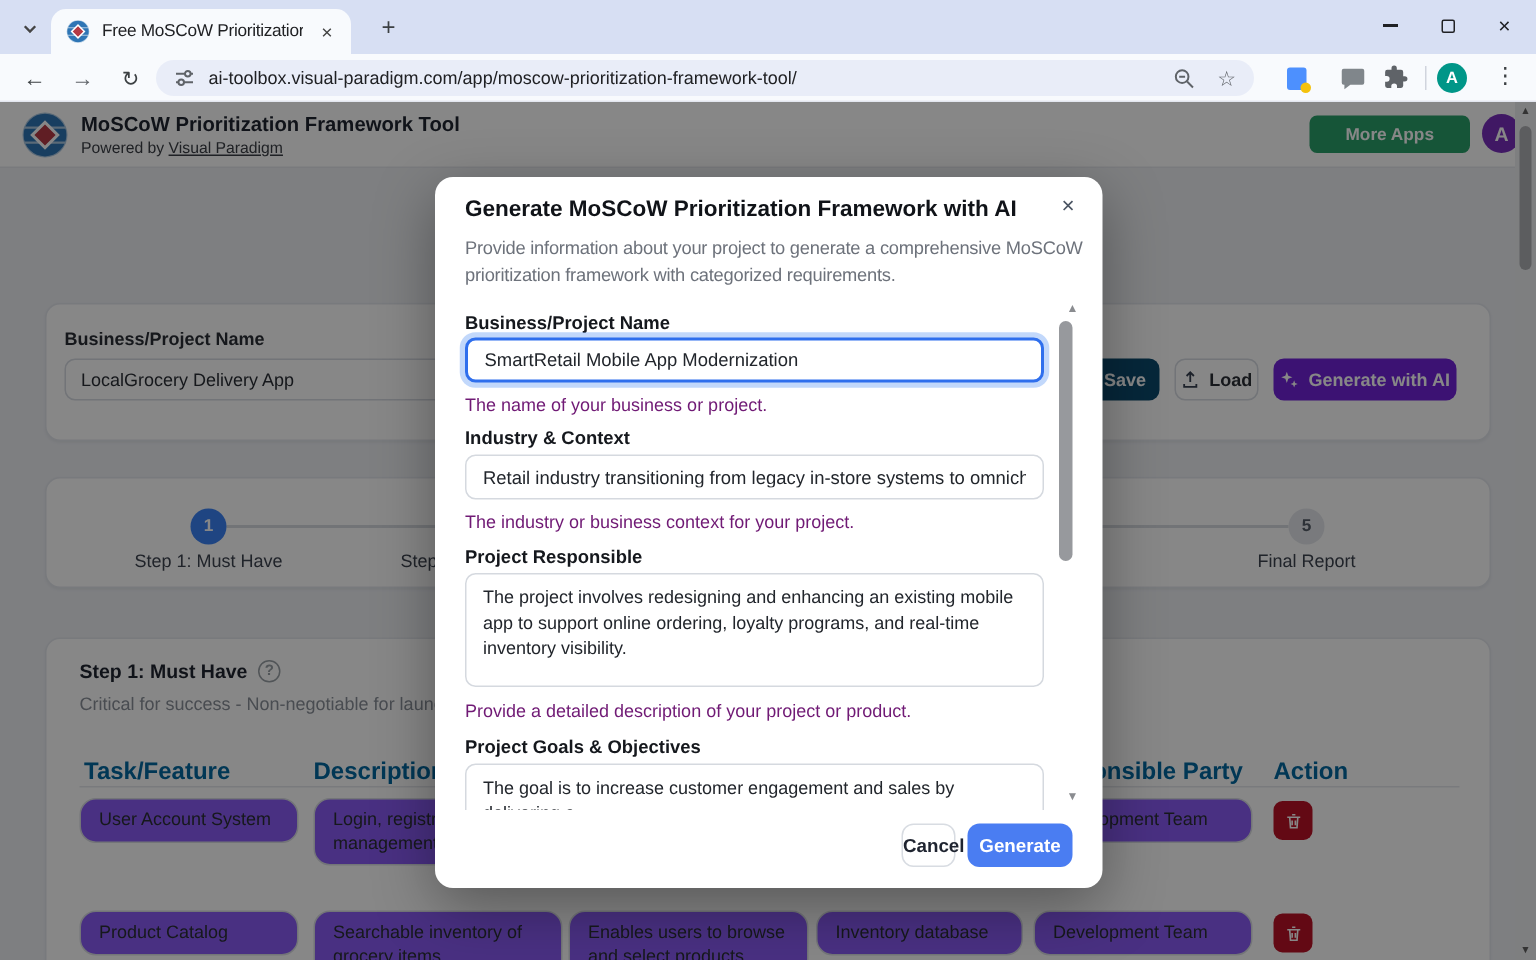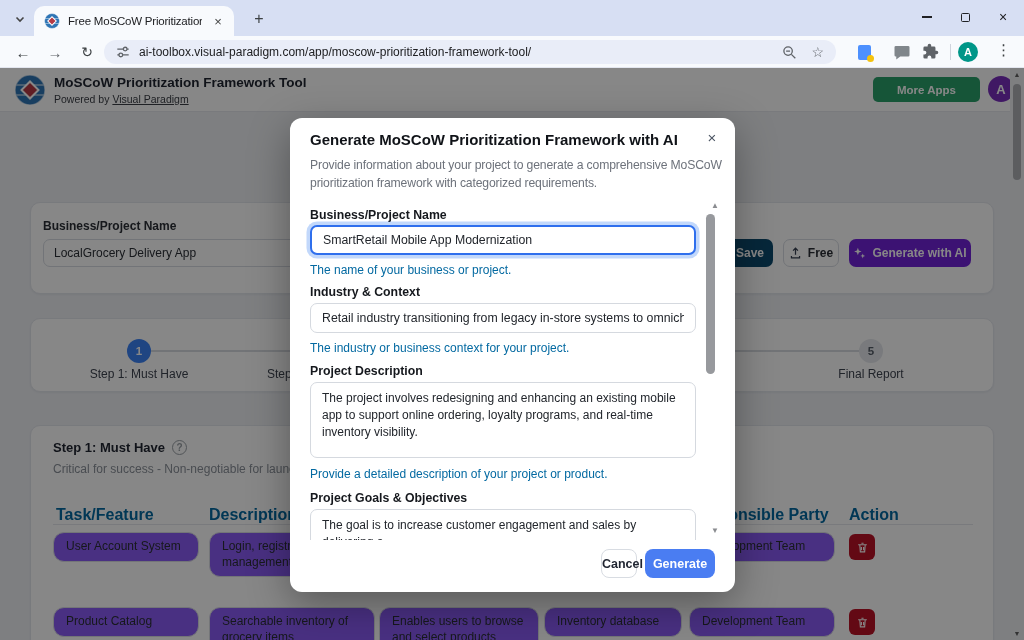--- a/index.html
+++ b/index.html
@@ -78,21 +78,21 @@
 
   .overlay { position:absolute; inset:0; background:rgba(0,0,0,0.47); z-index:40; }
 
   
   .modal { position:absolute; left:290px; top:50px; width:445px; height:474px; background:#fff; border-radius:12px; box-shadow:0 12px 40px rgba(0,0,0,.35); z-index:50; }
   .m-close { position:absolute; right:13px; top:9px; width:20px; height:20px; display:flex; align-items:center; justify-content:center; font-size:15px; color:#4b5563; background:none; border:none; }
   .m-title { position:absolute; left:20px; top:13px; font-size:15px; font-weight:bold; color:#101318; white-space:nowrap; }
   .m-sub { position:absolute; left:20px; top:38px; width:414px; font-size:12.2px; letter-spacing:-0.15px; color:#6d727b; line-height:1.5; }
   .m-body { position:absolute; left:0; top:82px; width:445px; height:340px; overflow:hidden; }
   .m-label { position:absolute; left:20px; font-size:12.3px; font-weight:600; color:#15181d; }
-  .m-help { position:absolute; left:20px; font-size:12px; color:#0369a1; }
+  .m-help { position:absolute; left:20px; font-size:12px; color:#701a75; }
   .m-input { position:absolute; left:20px; width:386px; height:30px; border:1px solid #d5d9df; border-radius:7px; padding:0 11px; font-size:12.3px; color:#22262c; font-family:inherit; background:#fff; }
   .m-input.focused { border:2px solid #2f6fed; box-shadow:0 0 0 3.5px rgba(66,133,244,.32); }
   .m-ta { position:absolute; left:20px; width:386px; border:1px solid #d5d9df; border-radius:7px; padding:7px 11px; font-size:12px; color:#22262c; font-family:inherit; line-height:1.42; resize:none; overflow:hidden; background:#fff; }
   .m-sb-up { position:absolute; right:16px; top:1px; font-size:8px; color:#8a8c90; }
   .m-sb-down { position:absolute; right:16px; bottom:5px; font-size:8px; color:#8a8c90; }
   .m-sb-thumb { position:absolute; right:20px; top:14px; width:9px; height:160px; background:#97999d; border-radius:5px; }
   .m-cancel { position:absolute; right:98px; top:431px; width:36px; height:29px; background:#fff; border:1px solid #d8dce2; border-radius:8px; font-size:12.5px; font-weight:600; color:#1f2430; font-family:inherit; }
   .m-generate { position:absolute; right:20px; top:431px; width:70px; height:29px; background:#4a7df2; border:none; border-radius:8px; font-size:12.5px; font-weight:600; color:#fff; font-family:inherit; }
 </style>
 </head>
@@ -175,21 +175,21 @@
     </div>
 
     <div class="card card1">
       <div class="fld-label">Business/Project Name</div>
       <input value="LocalGrocery Delivery App" style="">
       <button class="btn btn-save">Save</button>
       <button class="btn btn-load">
         <svg width="13" height="13" viewBox="0 0 16 16" fill="none" stroke="#374151" stroke-width="1.5">
             <path d="M8 9.5V2M5 4.5l3-3 3 3M3 11v2.5h10V11"></path>
           </svg>
-        <span>Free</span>
+        <span>Load</span>
       </button>
       <button class="btn btn-genai">
         <svg width="13" height="13" viewBox="0 0 16 16" fill="#fff">
             <path d="M6 1l1.2 3.4 3.4 1.2-3.4 1.2L6 10.2 4.8 6.8 1.4 5.6l3.4-1.2z"></path>
             <path d="M12 8l.8 2.2 2.2.8-2.2.8L12 14l-.8-2.2L9 11l2.2-.8z"></path>
           </svg>
         <span>Generate with AI</span>
       </button>
     </div>
 
@@ -257,21 +257,21 @@
 
       <div class="m-body">
         <div class="m-label" style="top:8px;">Business/Project Name</div>
         <input class="m-input focused" style="top: 25px;" value="SmartRetail Mobile App Modernization">
         <div class="m-help" style="top:63px;">The name of your business or project.</div>
 
         <div class="m-label" style="top:85px;">Industry &amp; Context</div>
         <input class="m-input" style="top: 103px;" value="Retail industry transitioning from legacy in-store systems to omnichannel dig">
         <div class="m-help" style="top:141px;">The industry or business context for your project.</div>
 
-        <div class="m-label" style="top:164px;">Project Description</div>
+        <div class="m-label" style="top:164px;">Project Responsible</div>
         <textarea class="m-ta" style="top: 182px; height: 76px;">The project involves redesigning and enhancing an existing mobile app to support online ordering, loyalty programs, and real-time inventory visibility.</textarea>
         <div class="m-help" style="top:267px;">Provide a detailed description of your project or product.</div>
 
         <div class="m-label" style="top:291px;">Project Goals &amp; Objectives</div>
         <textarea class="m-ta" style="top: 309px; height: 70px;">The goal is to increase customer engagement and sales by delivering a</textarea>
 
         <div class="m-sb-up">▲</div>
         <div class="m-sb-thumb"></div>
         <div class="m-sb-down">▼</div>
       </div>

